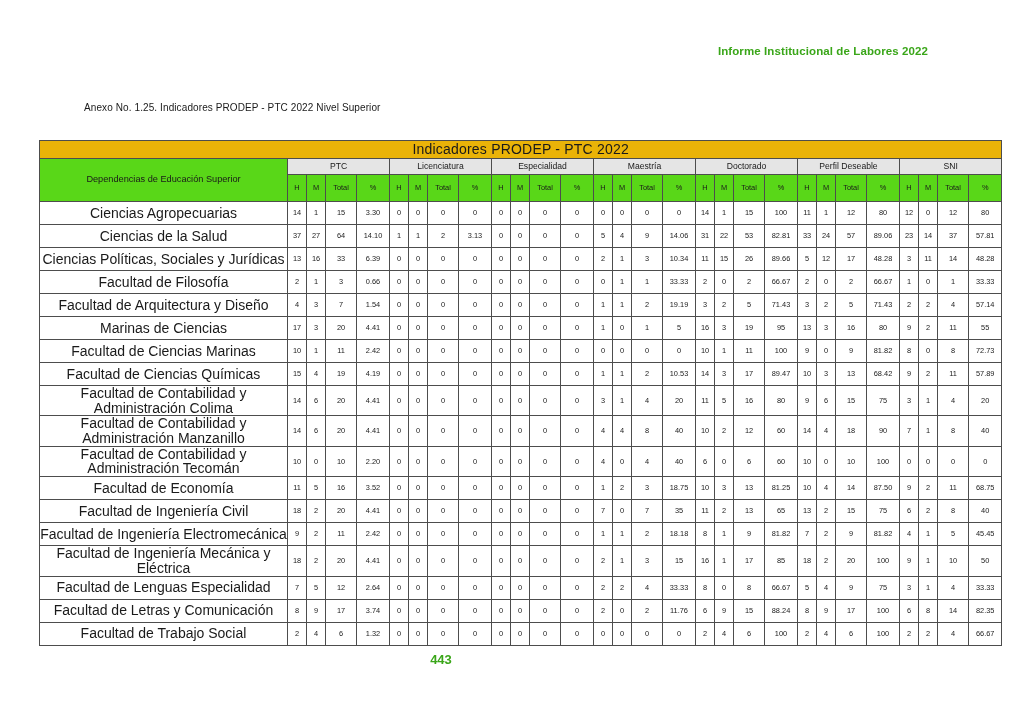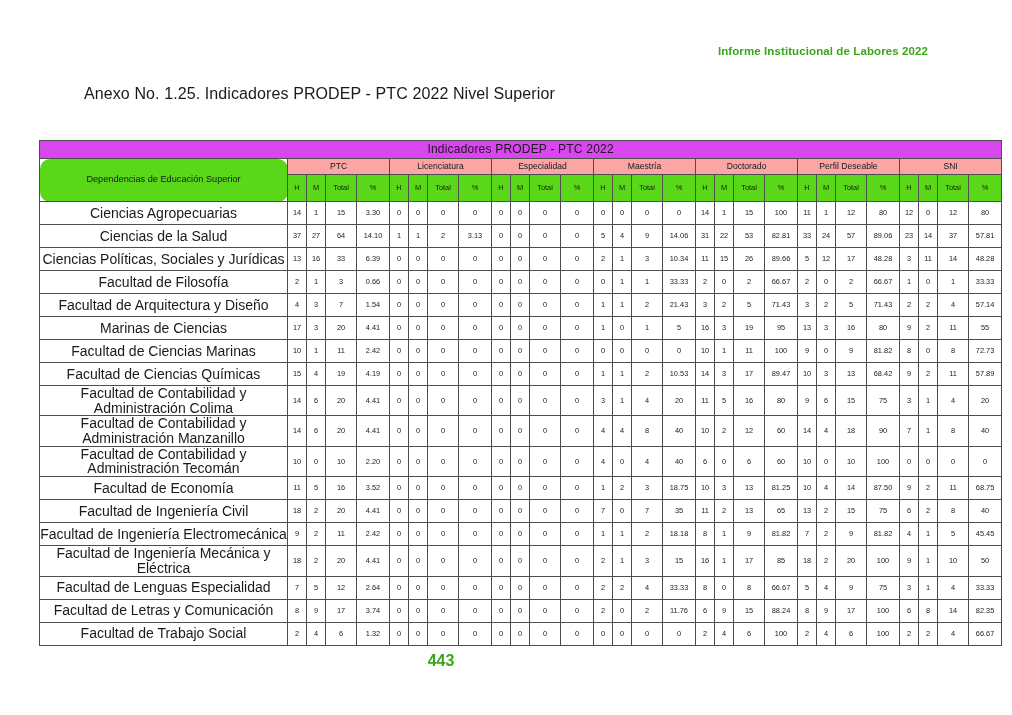--- a/index.html
+++ b/index.html
@@ -25,23 +25,23 @@
     top: 45px;
     right: 84px;
     font-size: 11.5px;
     font-weight: bold;
     color: #3aa619;
     letter-spacing: 0.1px;
     padding-left: 9px;
   }
   .anexo-title {
     position: absolute;
-    top: 85px;
+    top: 102px;
     left: 84px;
-    font-size: 16px;
+    font-size: 10px;
     color: #1a1a1a;
     letter-spacing: 0.1px;
   }
   .table-wrap {
     position: absolute;
     top: 140px;
     left: 39px;
     width: 894px;
   }
   table.main {
@@ -52,64 +52,63 @@
   }
   table.main td, table.main th {
     border: 1px solid #4d4d4d;
     padding: 0;
     text-align: center;
     vertical-align: middle;
     font-weight: normal;
     line-height: 1.05;
   }
   .banner {
-    background: #d946ef;
+    background: #eab308;
     color: #1a1a1a;
-    font-size: 12px;
+    font-size: 14px;
     height: 17px;
     letter-spacing: 0.2px;
   }
   .grp {
-    background: #fca5a5;
+    background: #e5e5e5;
     color: #1a1a1a;
     font-size: 8.6px;
     height: 15px;
   }
   .sub {
     background: #59d718;
     color: #1a1a1a;
     font-size: 7.4px;
     height: 26px;
   }
   .deps-head {
     background: #59d718;
     color: #1a1a1a;
     font-size: 9.2px;
     text-align: center;
     padding: 0 4px;
-    border-radius: 10px;
   }
   td.dep {
     text-align: left;
     padding: 3px 5px;
     font-size: 14px;
     height: 22px;
     line-height: 1.25;
   }
   td.num {
     font-size: 7.4px;
     height: 22px;
   }
   .page-num {
     position: absolute;
     top: 652px;
     left: 0;
     width: 882px;
     text-align: center;
-    font-size: 16px;
+    font-size: 13px;
     color: #3aa619;
     font-weight: bold;
   }
   
   col.c-dep { width: 248px; }
   col.c-h { width: 19px; }
   col.c-m { width: 19px; }
   col.c-t { width: 31px; }
   col.c-p { width: 33px; }
 </style>
@@ -341,21 +340,21 @@
             <td class="num">0</td>
             <td class="num">0</td>
             <td class="num">0</td>
             <td class="num">0</td>
             <td class="num">0</td>
             <td class="num">0</td>
             <td class="num">0</td>
             <td class="num">1</td>
             <td class="num">1</td>
             <td class="num">2</td>
-            <td class="num">21.43</td>
+            <td class="num">19.19</td>
             <td class="num">3</td>
             <td class="num">2</td>
             <td class="num">5</td>
             <td class="num">71.43</td>
             <td class="num">3</td>
             <td class="num">2</td>
             <td class="num">5</td>
             <td class="num">71.43</td>
             <td class="num">2</td>
             <td class="num">2</td>

